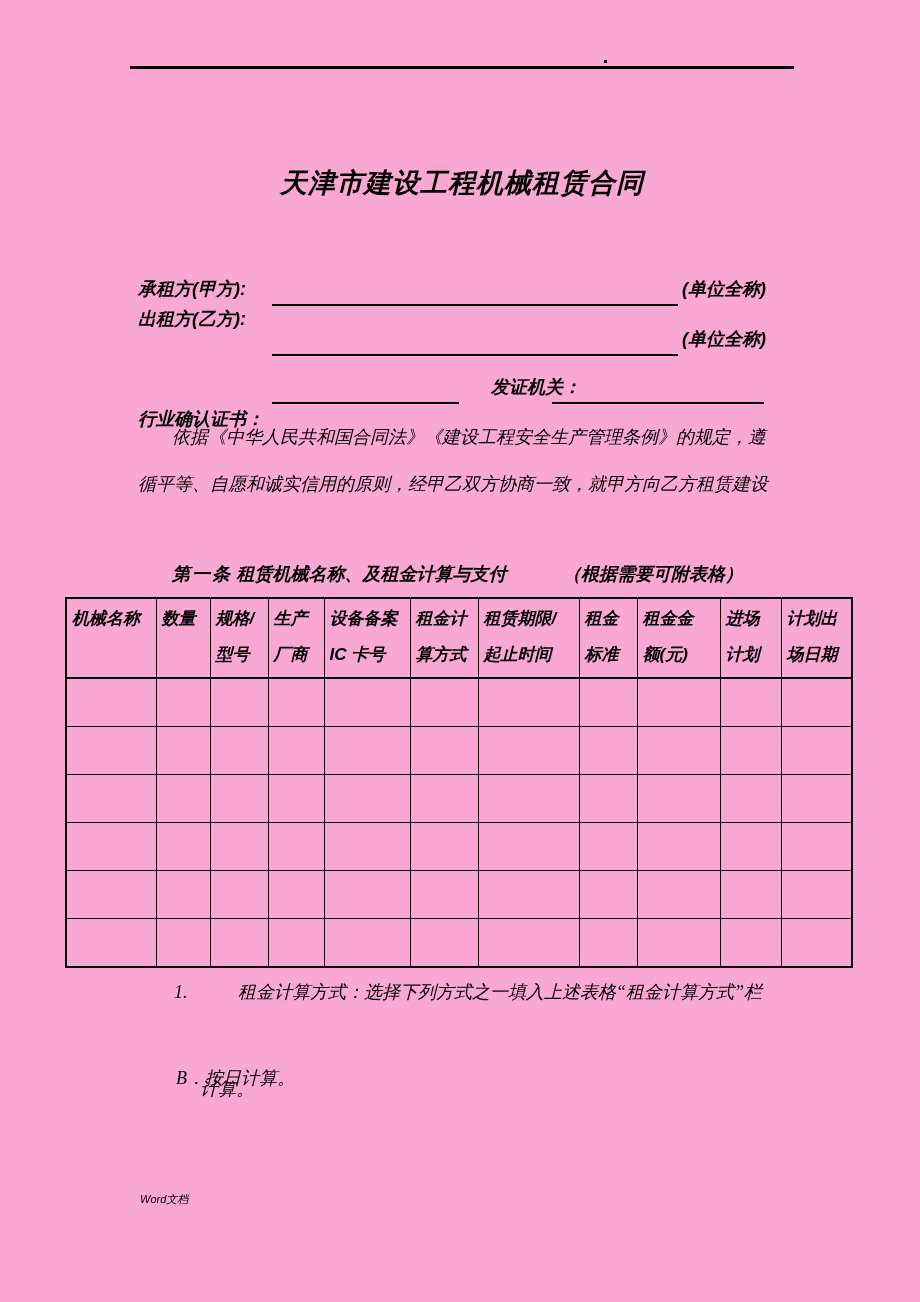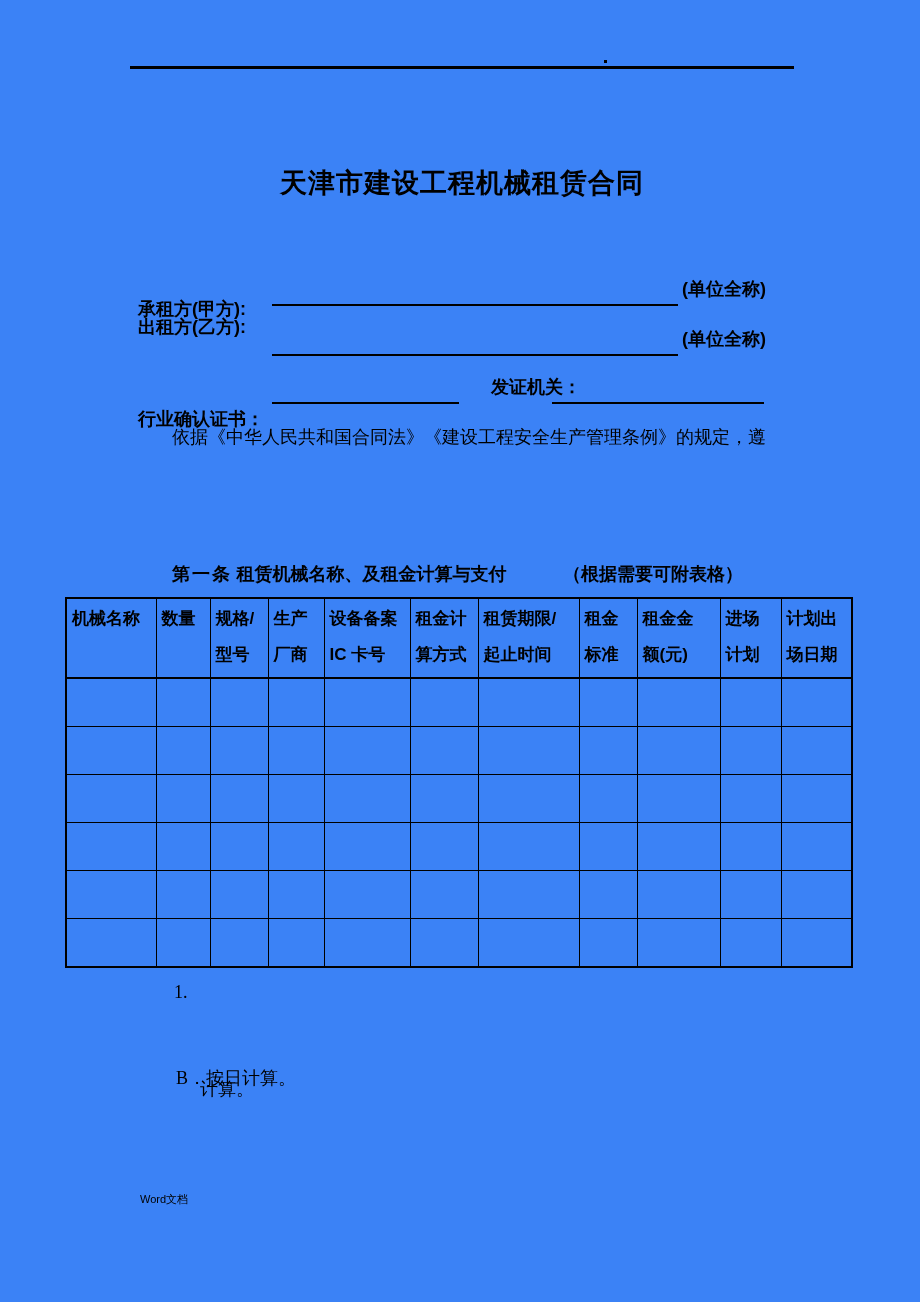--- a/index.html
+++ b/index.html
@@ -1,20 +1,21 @@
 <!DOCTYPE html>
 <html><head>
 <meta charset="utf-8">
 <style>
   html,body{margin:0;padding:0;background:#fff;}
   .page{
     position:relative;width:920px;height:1302px;margin:0 auto;
-    background:#3b82f6;color:#000;
+    background:#f9a8d4;color:#000;
     font-family:"Liberation Serif","DejaVu Serif",serif;
     overflow:hidden;
+    font-style:italic;
   }
   .abs{position:absolute;white-space:nowrap;}
   .sans{font-family:"Liberation Sans","DejaVu Sans",sans-serif;}
   .b{font-weight:bold;}
   .body-text{font-size:18px;line-height:22px;}
   .small-text{font-size:11px;}
 
   
   .top-rule{position:absolute;left:130px;top:66px;width:664px;height:3px;background:#000;}
   .top-dot{position:absolute;left:604px;top:60px;width:3px;height:3px;background:#000;}
@@ -48,34 +49,35 @@
 </head>
 <body>
 
 <div class="page">
 
   <div class="top-rule"></div>
   <div class="top-dot"></div>
 
   <div class="doc-title">天津市建设工程机械租赁合同</div>
 
-  <div class="abs body-text sans b" style="left:138px;top:278px;margin-top:20px;">承租方(甲方):</div>
+  <div class="abs body-text sans b" style="left:138px;top:278px;">承租方(甲方):</div>
   <div class="blank" style="left:272px;top:278px;width:406px;"></div>
   <div class="abs body-text sans b" style="left:682px;top:278px;">(单位全称)</div>
 
-  <div class="abs body-text sans b" style="left:138px;top:316px;text-align:right;">出租方(乙方):</div>
+  <div class="abs body-text sans b" style="left:138px;top:308px;text-align:right;">出租方(乙方):</div>
   <div class="blank" style="left:272px;top:328px;width:406px;"></div>
   <div class="abs body-text sans b" style="left:682px;top:328px;">(单位全称)</div>
 
   <div class="abs body-text sans b" style="left:138px;top:376px;margin-top:32px;">行业确认证书：</div>
   <div class="blank" style="left:272px;top:376px;width:187px;"></div>
   <div class="abs body-text sans b" style="left:463px;top:376px;margin-left:28px;">发证机关：</div>
   <div class="blank" style="left:552px;top:376px;width:212px;"></div>
 
   <div class="abs body-text" style="left:172px;top:426px;text-align:right;">依据《中华人民共和国合同法》《建设工程安全生产管理条例》的规定，遵</div>
+  <div class="abs body-text" style="left:138px;top:473px;">循平等、自愿和诚实信用的原则，经甲乙双方协商一致，就甲方向乙方租赁建设</div>
 
   <div class="abs body-text" style="left:172px;top:563px;">
     <span class="sans b" style="letter-spacing:2px;margin-top:32px;">第一条</span>
     <span class="sans b">租赁机械名称、及租金计算与支付</span>
     <span class="sans b" style="margin-left:52px;">（根据需要可附表格）</span>
   </div>
 
   <table class="machinery">
     <colgroup>
       <col style="width:90px">
@@ -214,20 +216,21 @@
           <td></td>
           <td></td>
           <td></td>
           <td></td>
           <td></td>
         </tr>
       </tbody>
   </table>
 
   <div class="abs body-text" style="left:174px;top:981px;">1.</div>
+  <div class="abs body-text" style="left:238px;top:981px;">租金计算方式：选择下列方式之一填入上述表格“租金计算方式”栏</div>
 
   <div class="abs body-text" style="left:156px;top:1078px;margin-left:44px;">计算。</div>
 
   <div class="abs body-text" style="left:176px;top:1067px;">B．按日计算。</div>
 
   <div class="abs small-text sans" style="left:140px;top:1192px;">Word文档</div>
 
 </div>
 
 </body></html>

